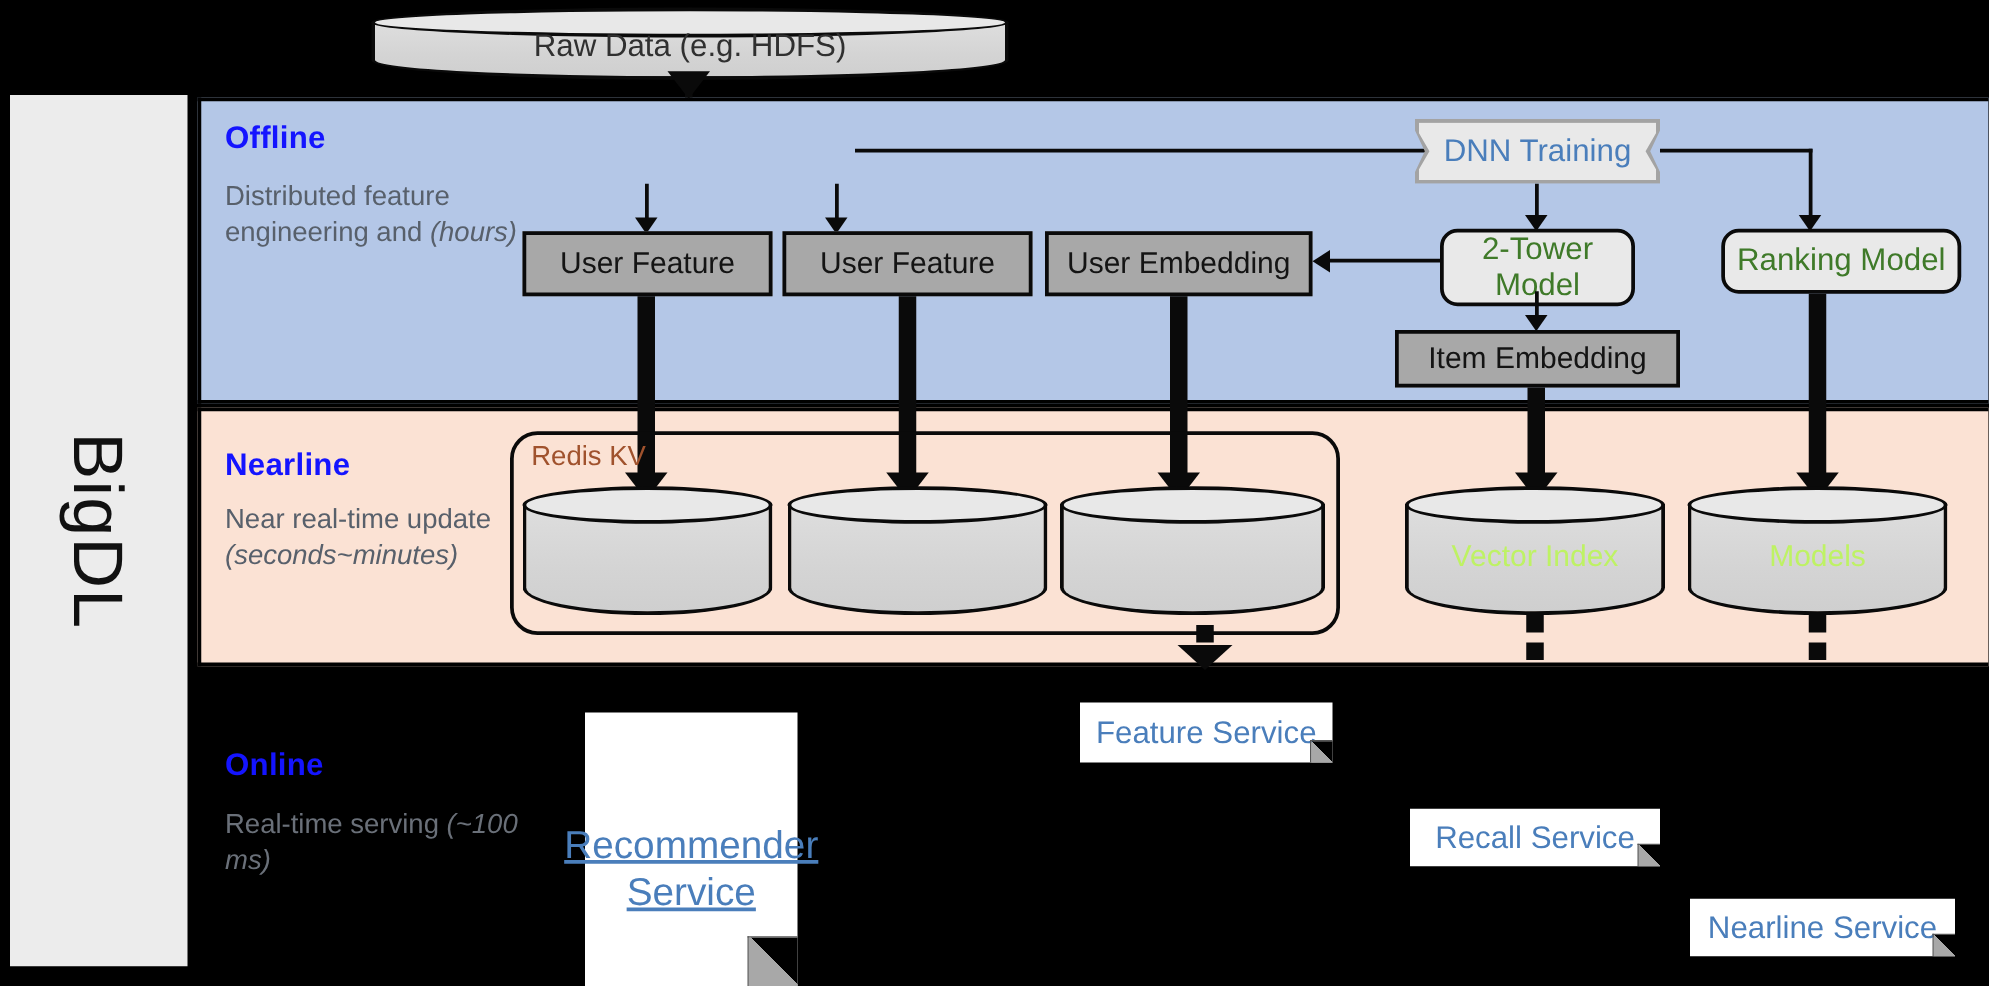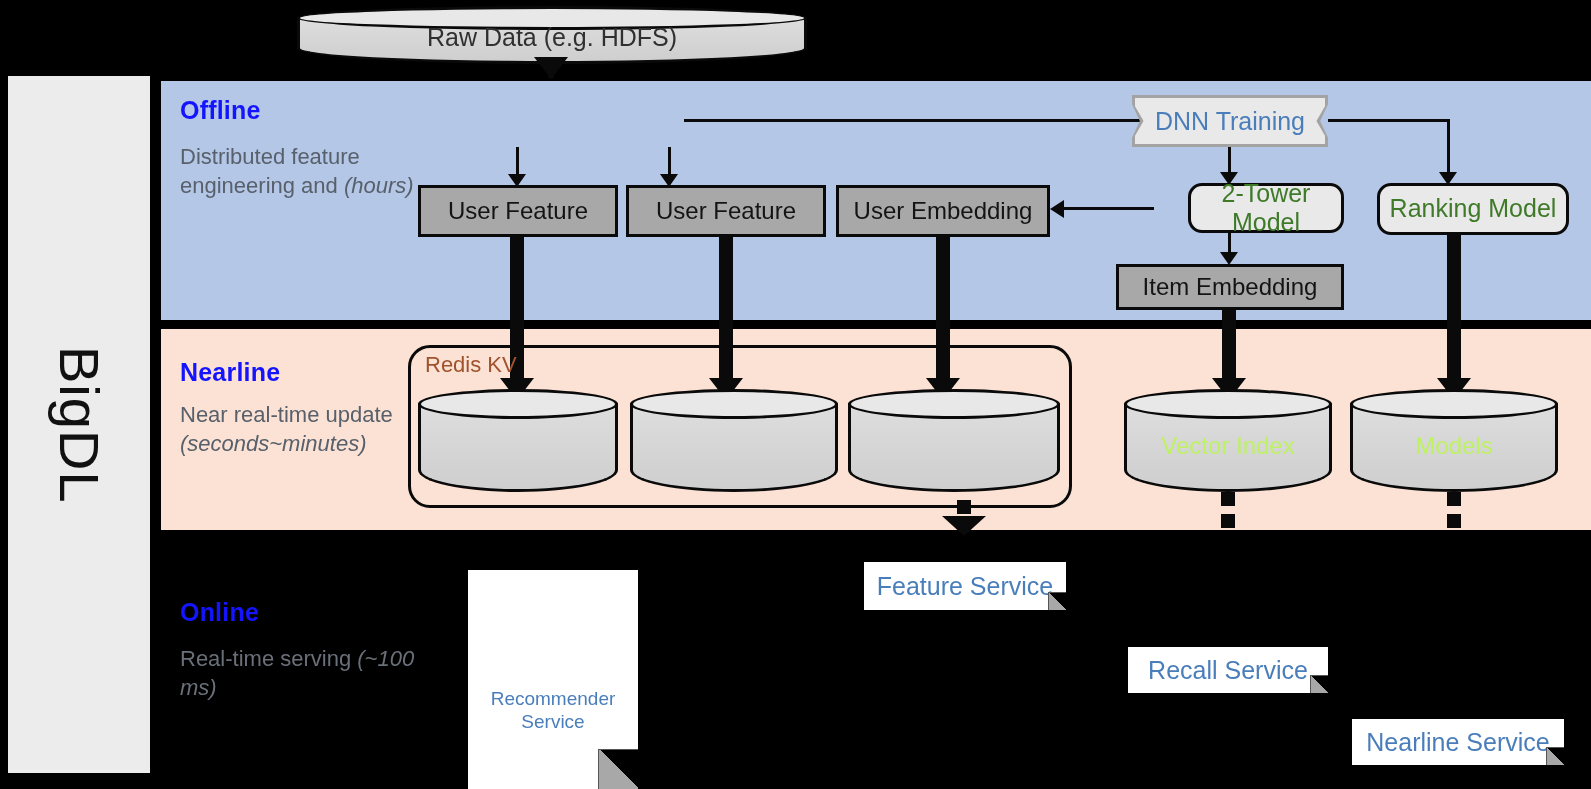--- a/index.html
+++ b/index.html
@@ -193,23 +193,24 @@
   }
   .doc .fold{
     position:absolute;
     right:0; bottom:0;
     width:18px; height:18px;
     background:linear-gradient(225deg,#000 0% 48%, #a8a8a8 48% 100%);
     border-left:1px solid #555;
     border-top:1px solid #555;
   }
   .doc-tall{
-    font-size:19px;
+    font-size:31px;
     align-items:flex-end;
     padding-bottom:56px;
+    text-decoration:underline;
   }
   .doc-tall .fold{ width:40px; height:40px; }
 
   
   .ln{ position:absolute; background:#0a0a0a; }
   .arrow-down{
     position:absolute;
     width:0; height:0;
     border-left:9px solid transparent;
     border-right:9px solid transparent;
@@ -294,21 +295,21 @@
   <div class="arrow-down" style="left:1220px; top:172px;"></div>
 
   <div class="ln" style="left:1328px; top:119px; width:122px; height:3px;"></div>
   <div class="ln" style="left:1447px; top:119px; width:3px; height:58px;"></div>
   <div class="arrow-down" style="left:1439px; top:172px;"></div>
 
   <div class="node box-gray" style="left:418px; top:185px; width:200px; height:52px;">User Feature</div>
   <div class="node box-gray" style="left:626px; top:185px; width:200px; height:52px;">User Feature</div>
   <div class="node box-gray" style="left:836px; top:185px; width:214px; height:52px;">User Embedding</div>
 
-  <div class="node box-round" style="left:1188px; top:183px; width:156px; height:50px;">2-Tower Model</div>
+  <div class="node box-round" style="left:1152px; top:183px; width:156px; height:62px;">2-Tower Model</div>
   <div class="node box-round" style="left:1353px; top:183px; width:192px; height:52px;margin-left:24px;">Ranking Model</div>
 
   <div class="ln" style="left:1062px; top:207px; width:92px; height:3px;"></div>
   <div class="arrow-left" style="left:1050px; top:200px;"></div>
 
   <div class="ln" style="left:1228px; top:233px; width:3px; height:25px;"></div>
   <div class="arrow-down" style="left:1220px; top:252px;"></div>
 
   <div class="node box-gray" style="left:1116px; top:264px; width:228px; height:46px;">Item Embedding</div>
 

